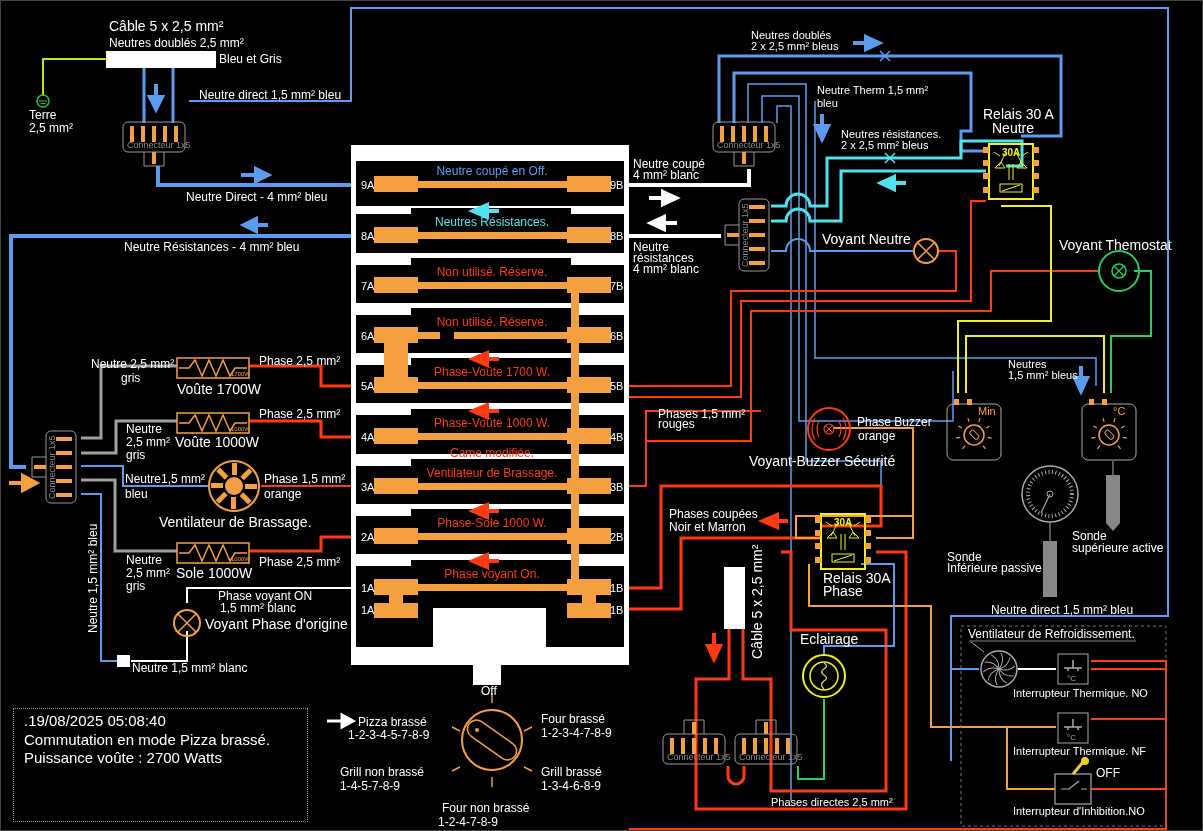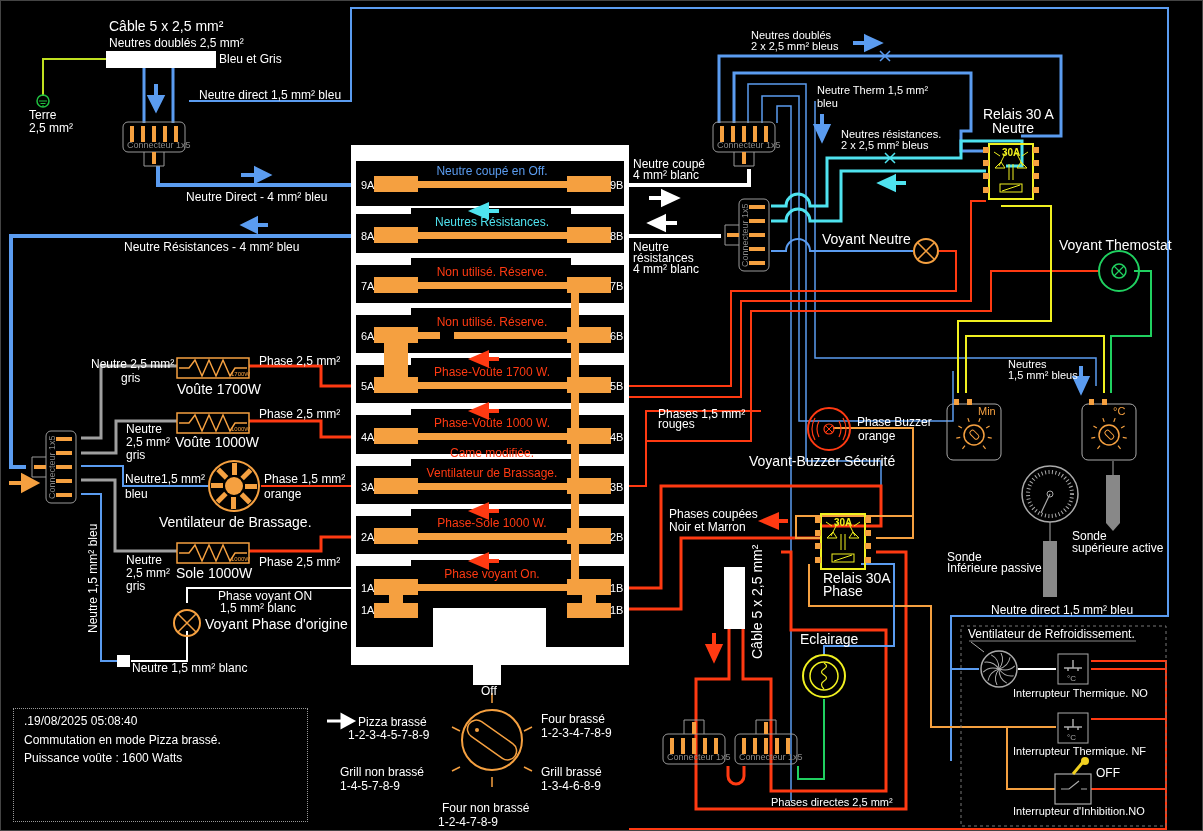--- a/index.html
+++ b/index.html
@@ -4,21 +4,21 @@
 <style>
   html,body{margin:0;padding:0;background:#000;}
   body{width:1203px;height:831px;overflow:hidden;font-family:"Liberation Sans",sans-serif;}
   #stage{position:relative;width:1203px;height:831px;background:#000;border:1px solid #444;box-sizing:border-box;}
   svg{position:absolute;left:0;top:0;}
   .t{font-family:"Liberation Sans",sans-serif;fill:#fff;font-size:12px;}
   .ts{font-family:"Liberation Sans",sans-serif;fill:#fff;font-size:11px;}
   .tb{font-family:"Liberation Sans",sans-serif;fill:#fff;font-size:14px;}
   .tc{font-family:"Liberation Sans",sans-serif;fill:#888;font-size:9px;}
   .sw{font-family:"Liberation Sans",sans-serif;font-size:12px;text-anchor:middle;}
-  .info{position:absolute;left:12px;top:707px;width:295px;height:114px;border:1px dotted #999;color:#fff;font-size:12px;line-height:18.5px;padding:3px 0 0 10px;box-sizing:border-box;font-family:"Liberation Sans",sans-serif;}
+  .info{position:absolute;left:12px;top:707px;width:295px;height:114px;border:1px dotted #999;color:#fff;font-size:15px;line-height:18.5px;padding:3px 0 0 10px;box-sizing:border-box;font-family:"Liberation Sans",sans-serif;}
   .info div{white-space:nowrap;}
 </style>
 </head>
 <body>
 
 <div id="stage">
 <svg id="diagram" width="1203" height="831" viewBox="0 0 1203 831">
 
   <g fill="none" stroke-linejoin="miter">
 
@@ -574,15 +574,15 @@
     <path d="M1072,773 L1082,761" stroke="#f0d020" stroke-width="3"></path>
     <circle cx="1084" cy="760" r="4" fill="#f0d020"></circle>
   </g>
   <text class="t" x="1095" y="776">OFF</text>
   <text class="ts" x="1012" y="814">Interrupteur d'Inhibition.NO</text>
 </svg>
 
 <div class="info">
   <div>.19/08/2025 05:08:40</div>
   <div>Commutation en mode Pizza brassé.</div>
-  <div>Puissance voûte : 1600 Watts</div>
+  <div>Puissance voûte : 2700 Watts</div>
 </div>
 </div>
 
 </body></html>

